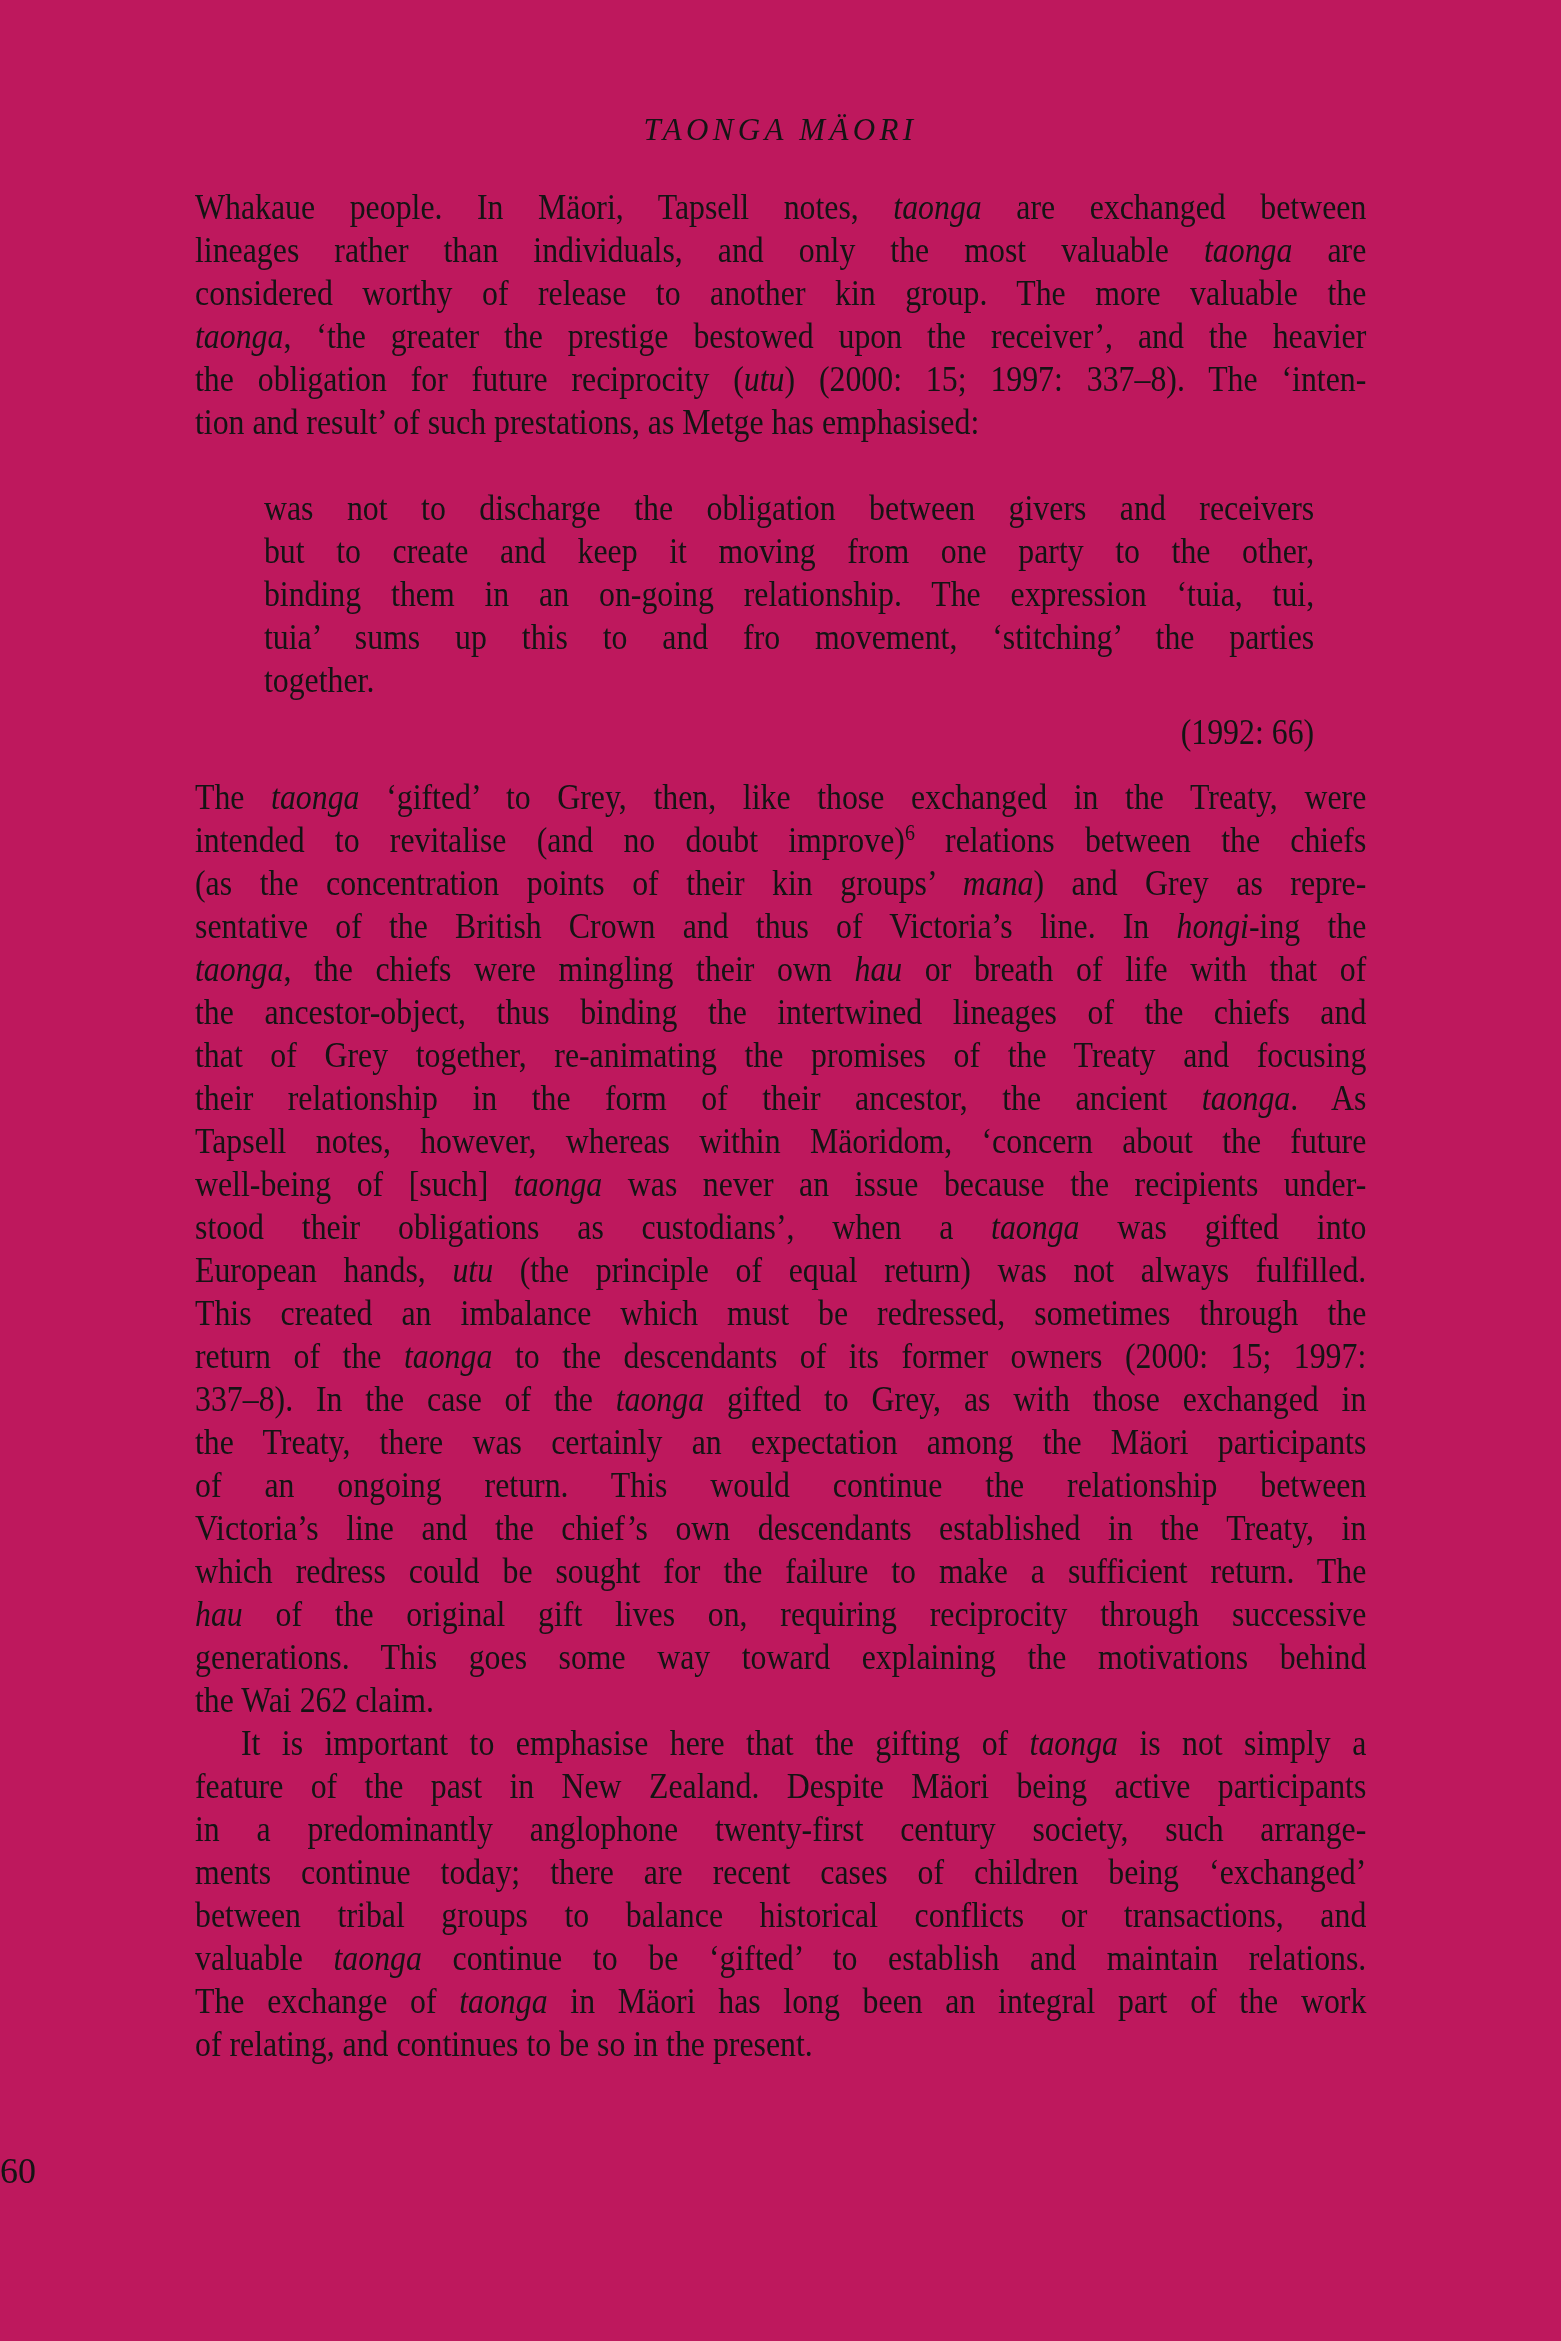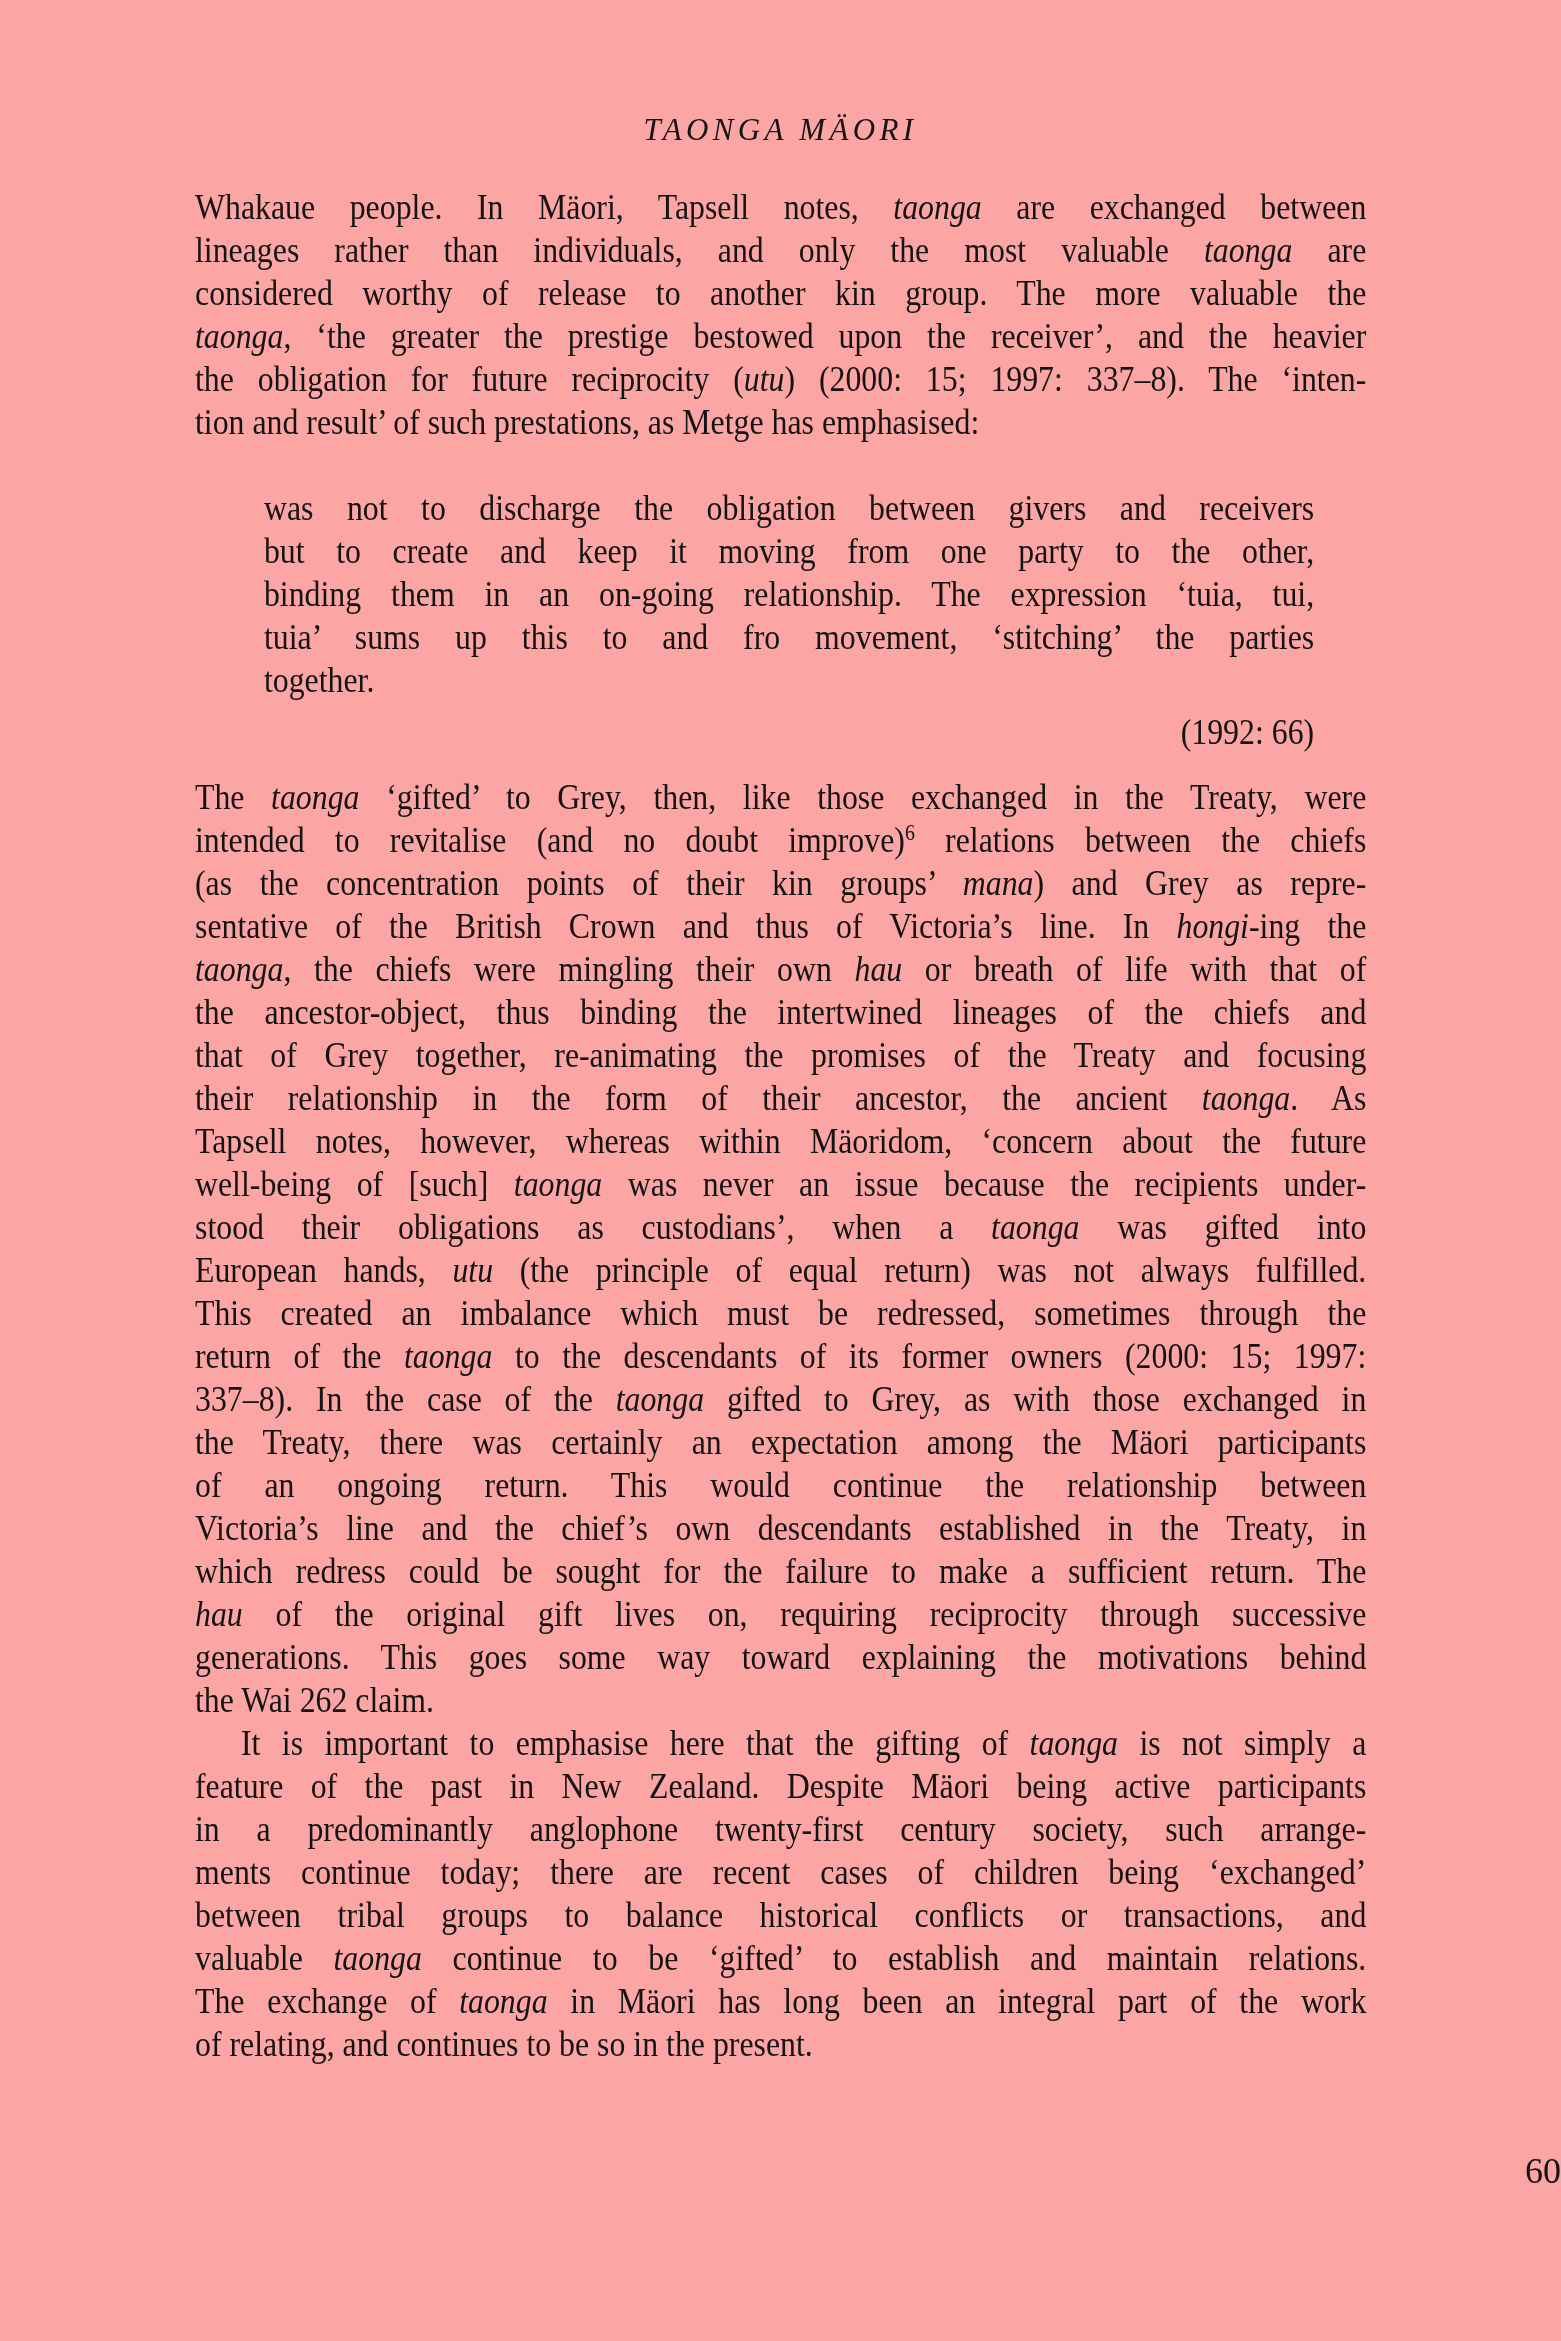--- a/index.html
+++ b/index.html
@@ -1,20 +1,20 @@
 <!DOCTYPE html>
 <html style="font-size:14px"><head>
 <meta charset="utf-8">
 <style>
   html, body { margin: 0; padding: 0; background: #e8e8e8; }
   .page {
     position: relative;
     width: 1561px;
     height: 2342px;
-    background: #fca5a5;
+    background: #be185d;
     color: #141414;
     font-family: "Liberation Serif", "DejaVu Serif", serif;
     overflow: hidden;
   }
   .running-head {
     position: absolute;
     top: 113px;
     left: 0;
     width: 1561px;
     text-align: center;
@@ -62,21 +62,21 @@
     vertical-align: baseline;
     position: relative;
     top: -0.55em;
     line-height: 0;
   }
   .page-number {
     position: absolute;
     top: 2153px;
     left: 0;
     width: 1561px;
-    text-align: right;
+    text-align: left;
     font-size: 36px;
     line-height: 1;
   }
 </style>
 </head>
 <body>
 
 <div class="page">
 
   <div class="running-head">TAONGA MÄORI</div>

